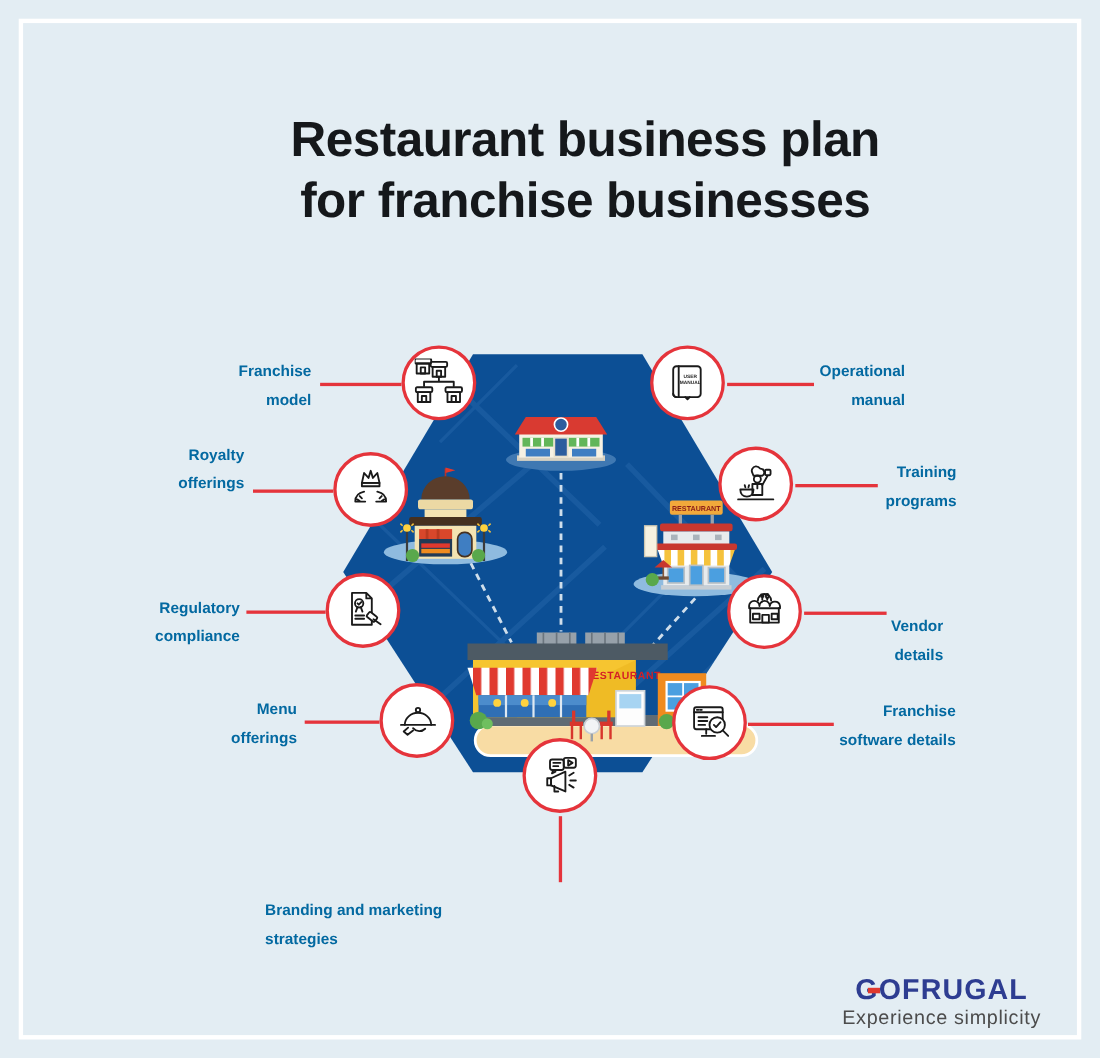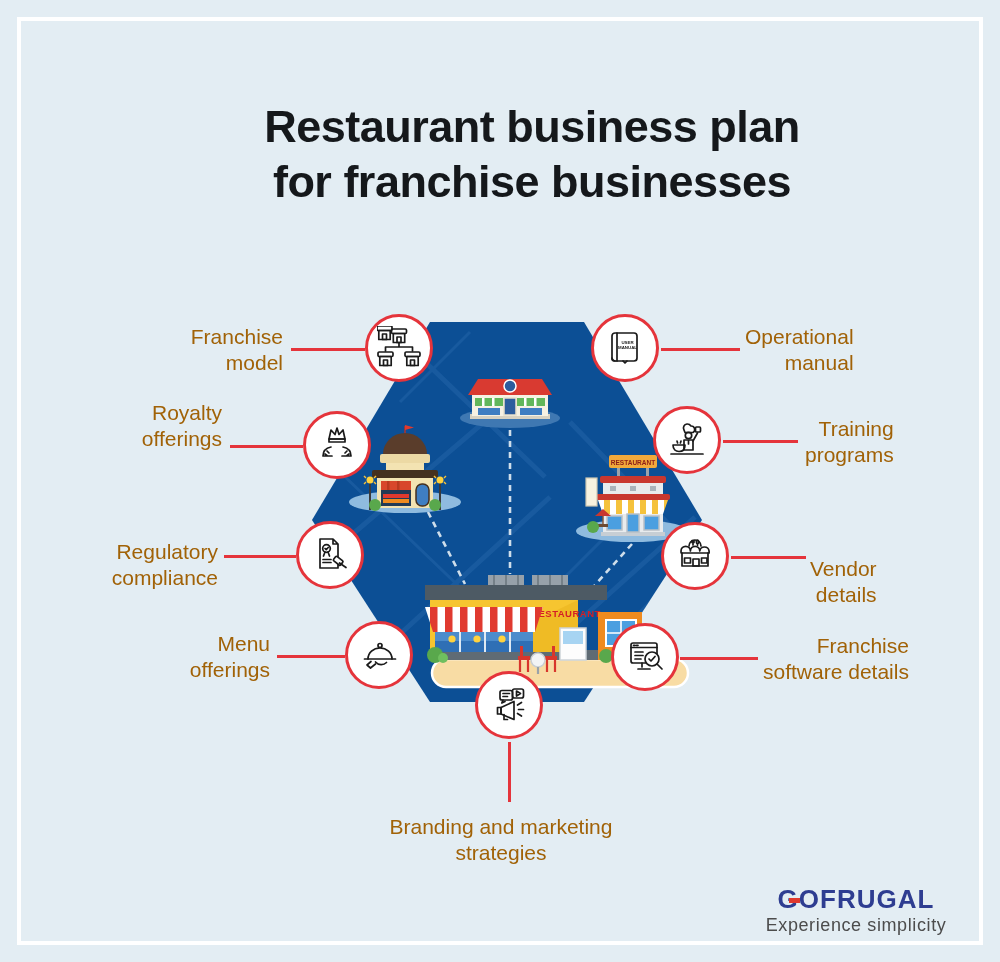--- a/index.html
+++ b/index.html
@@ -19,26 +19,26 @@
   }
   .center-art{position:absolute;left:280px;top:312px;width:444px;height:400px;}
   .node-circle{
     position:absolute;width:62px;height:62px;border-radius:50%;
     background:#ffffff;border:3.5px solid #e5343b;
     display:flex;align-items:center;justify-content:center;z-index:5;
   }
   .node-circle svg{display:block;}
   .connector{position:absolute;background:#e5343b;z-index:4;}
   .node-label{
-    position:absolute;color:#a16207;font-weight:normal;
-    font-size:21px;line-height:26px;z-index:6;
+    position:absolute;color:#0369a1;font-weight:bold;
+    font-size:14px;line-height:26px;z-index:6;
   }
   .lbl-r{text-align:right;}
   .lbl-l{text-align:right;}
-  .lbl-c{text-align:center;}
+  .lbl-c{text-align:left;}
   .logo{position:absolute;left:756px;top:886px;width:200px;text-align:center;}
   .logo-name{
     position:relative;display:inline-block;color:#2e3d91;font-weight:bold;
     font-size:26px;letter-spacing:1px;line-height:1.05;
   }
   .g-bar{position:absolute;left:11px;top:12px;width:11px;height:4.5px;background:#e0392e;}
   .logo-tagline{color:#4c4c4c;font-size:18px;letter-spacing:0.6px;margin-top:2px;}
   .ic{stroke:#1a1a1a;stroke-width:1.7;fill:none;stroke-linecap:round;stroke-linejoin:round;}
 </style>
 </head>

